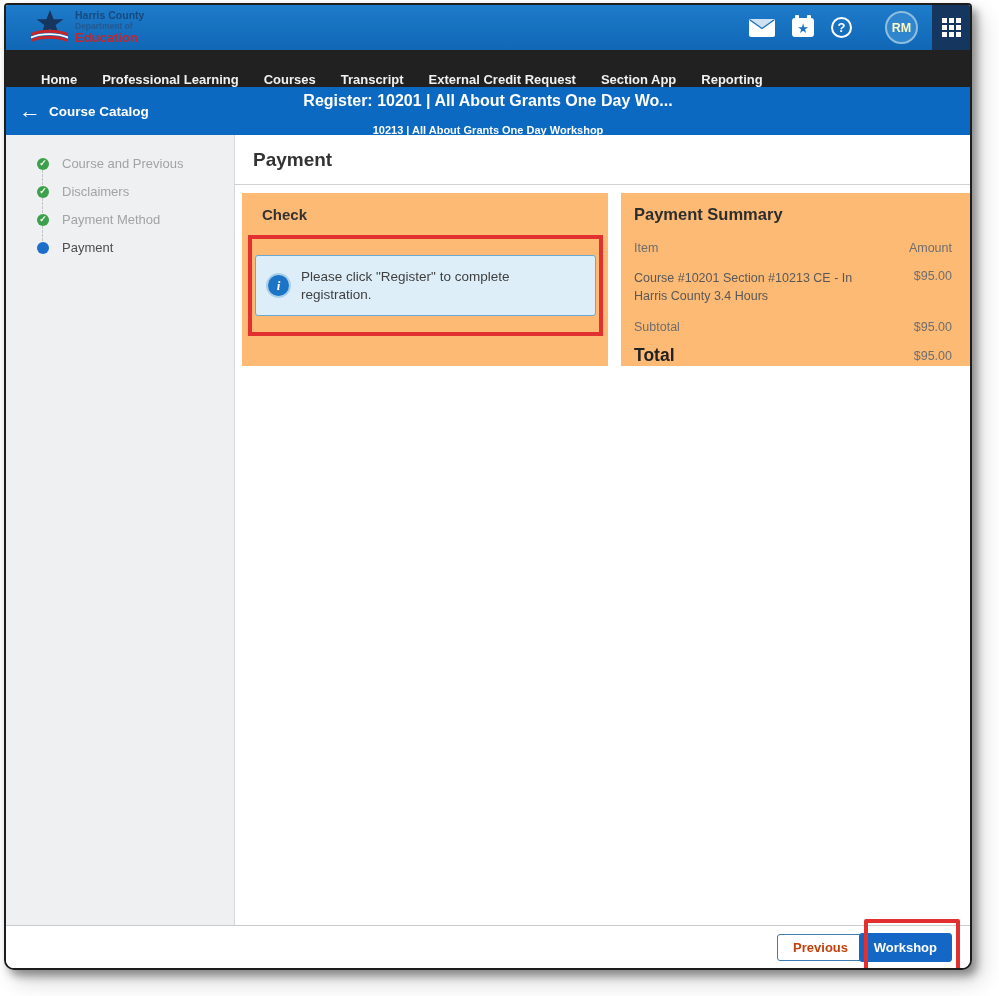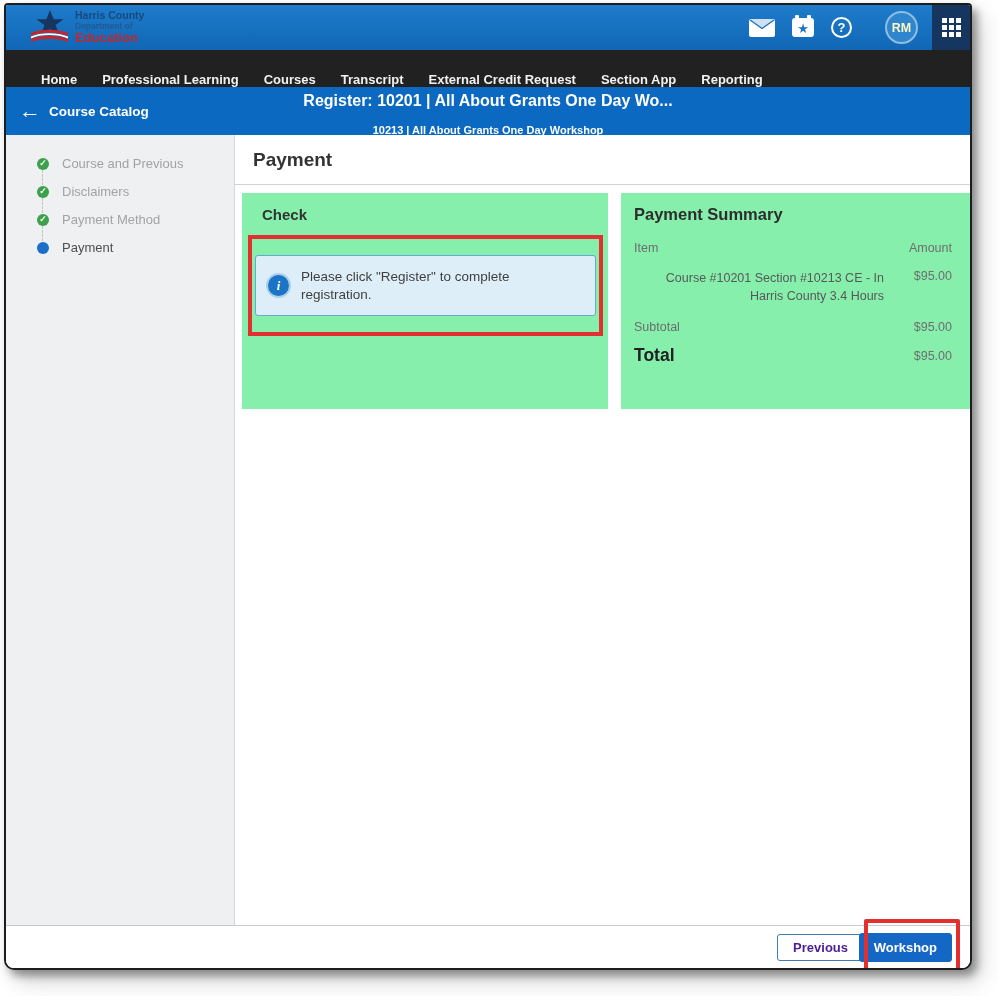--- a/index.html
+++ b/index.html
@@ -53,45 +53,45 @@
   .dot.green { background:#3da14b; }
   .dot .chk { color:#fff; font-size:9px; font-weight:bold; line-height:1; }
   .dot.blue { background:#1b6fca; }
   .step-label { font-size:13px; color:#a3a3a3; white-space:nowrap; }
   .step-row.active .step-label { color:#4e4e4e; }
   .connector { height:15px; border-left:1px dashed #c2c5c6; margin-left:36px; }
 
   .content { flex:1; display:flex; flex-direction:column; background:#fff; min-width:0; }
   .page-heading { font-size:19px; font-weight:600; color:#333; padding:14px 0 13px 18px; border-bottom:1px solid #cfd2d3; }
   .panels { display:flex; gap:13px; padding:8px 0 0 7px; }
-  .panel { background:#86efac; height:216px; }
+  .panel { background:#fdba74; height:173px; }
 
   .check-panel { flex:0 0 366px; position:relative; padding:13px 20px; }
   .check-title { font-size:15px; font-weight:bold; color:#333; }
   .annotation-alert { position:absolute; left:6px; top:42px; width:355px; height:101px; border:4px solid #e1302f; display:flex; align-items:center; padding:0 3px; }
   .alert { flex:1; height:61px; background:#ddeef9; border:1px solid #67a9d4; border-radius:3px; display:flex; align-items:center; gap:12px; padding:10px 12px; }
   .info-badge { flex:0 0 21px; width:21px; height:21px; border-radius:50%; background:#1b74c6; color:#fff; font-weight:bold; font-size:13px; font-style:italic; font-family:"Liberation Serif",serif; display:flex; align-items:center; justify-content:center; box-shadow:0 0 0 2px #aacfe8; }
   .alert-text { font-size:13.5px; color:#3f3f3f; line-height:1.3; max-width:252px; }
 
   .summary-panel { flex:1; padding:12px 18px 0 13px; min-width:0; }
   .summary-title { font-size:16.5px; font-weight:bold; color:#2d2d2d; }
-  .srow { display:flex; justify-content:space-between; align-items:flex-start;text-align:right; }
+  .srow { display:flex; justify-content:space-between; align-items:flex-start; }
   .srow.hdr { margin-top:17px; }
   .col-label { font-size:12.5px; color:#6e6e6e; }
   .srow.line { margin-top:14px; }
   .item-cell { font-size:12.5px; color:#585858; line-height:1.45; width:250px; }
   .amount-cell { font-size:12.5px; color:#6e6e6e; white-space:nowrap; }
   .srow.subtotal { margin-top:15px; }
   .srow.total { margin-top:11px; align-items:center; }
   .total-label { font-size:17.5px; font-weight:bold; color:#222; }
 
   
   .footer { flex:0 0 43px; border-top:1px solid #c9cccd; background:#fff; position:relative; }
   .btn { border-radius:3px; font-size:13px; font-weight:bold; cursor:pointer; font-family:"Liberation Sans",sans-serif; }
-  .btn-previous { position:absolute; right:106px; top:8px; height:27px; padding:0 15px; background:#fff; border:1px solid #3e7cb1; color:#4c1d95; }
+  .btn-previous { position:absolute; right:106px; top:8px; height:27px; padding:0 15px; background:#fff; border:1px solid #3e7cb1; color:#c2410c; }
   .btn-register { position:absolute; right:18px; top:7px; height:29px; padding:0 14px; background:#1467c5; border:1px solid #1467c5; color:#fff; }
   .annotation-register { position:absolute; right:10px; top:-7px; width:96px; height:58px; border:4px solid #e1302f; border-radius:2px; pointer-events:none; z-index:5; }
 </style>
 </head>
 <body>
 
 <div class="window">
 
   <div class="app-header">
     <div class="logo">

